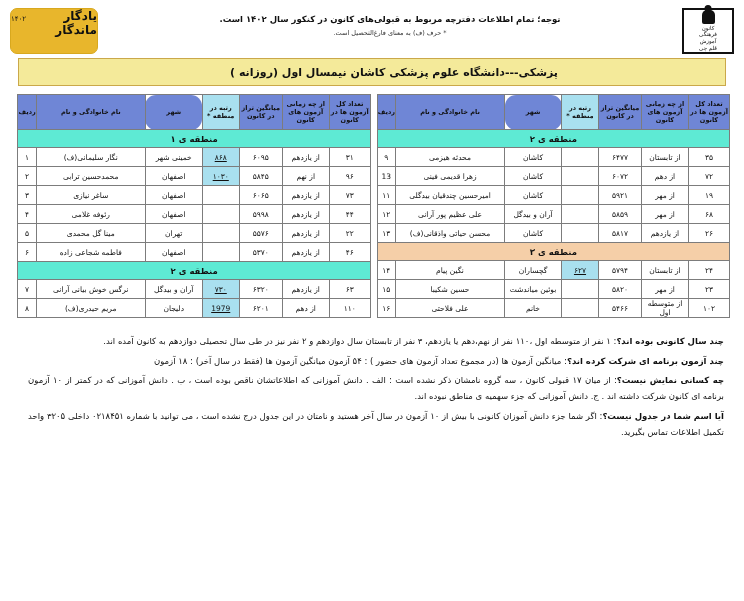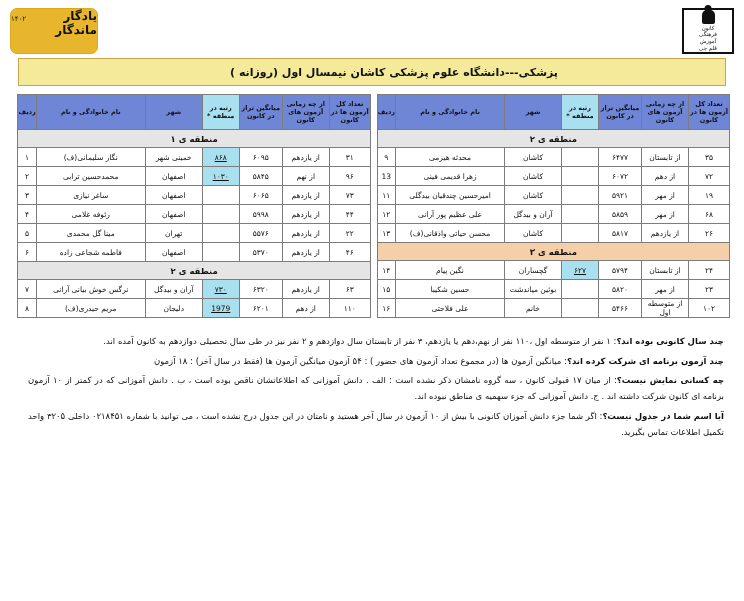--- a/index.html
+++ b/index.html
@@ -82,29 +82,29 @@
     color:#111;
     font-size:6.5px;
     height:34px;
     line-height:1.25;
     font-weight:bold;
   }
   thead th.rank-h{background:#a9e0ef;}
   .region-row td{
     font-size:8.5px;font-weight:bold;height:17px;
   }
-  .reg-green{background:#e5e5e5;}
+  .reg-green{background:#5eead4;}
   .reg-orange{background:#f5cfa8;margin-left:14px;}
   .cell-rank{background:#a9e0ef;text-decoration:underline;}
   .cell-blank{background:#ffffff;}
 
   
   .c-row{width:16px;}
   .c-name{width:108px;}
-  .c-city{width:56px;}
+  .c-city{width:56px;border-radius:11px;}
   .c-rank{width:36px;text-align:center;}
   .c-avg{width:42px;}
   .c-dur{width:46px;}
   .c-count{width:40px;}
 
   
   .notes{
     margin:16px 20px 0 20px;
     font-size:8.5px;
     line-height:1.85;
@@ -121,20 +121,24 @@
 
   <div class="header">
     <div class="logo-left">
       <div class="figure"></div>
       <div class="txt">کانون</div>
       <div class="txt">فرهنگی</div>
       <div class="txt">آموزش</div>
       <div class="txt">قلم چی</div>
     </div>
 
+    <div class="header-note">
+      <div class="l1">توجه؛ تمام اطلاعات دفترچه مربوط به قبولی‌های کانون در کنکور سال ۱۴۰۲ است.</div>
+      <div class="l2">* حرف (ف) به معنای فارغ‌التحصیل است.</div>
+    </div>
 
     <div class="logo-right">
       <div class="brand">یادگار ماندگار</div>
       <div class="yr">۱۴۰۲</div>
     </div>
   </div>
 
   <div class="titlebar">پزشکی---دانشگاه علوم پزشکی کاشان نیمسال اول (روزانه )</div>
 
   <div class="tables">

